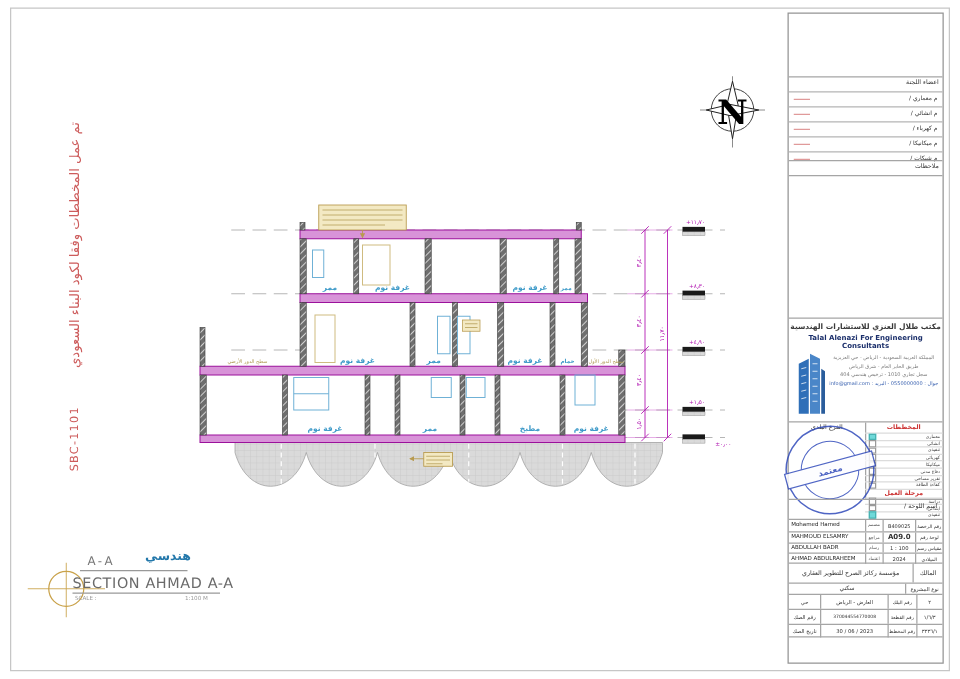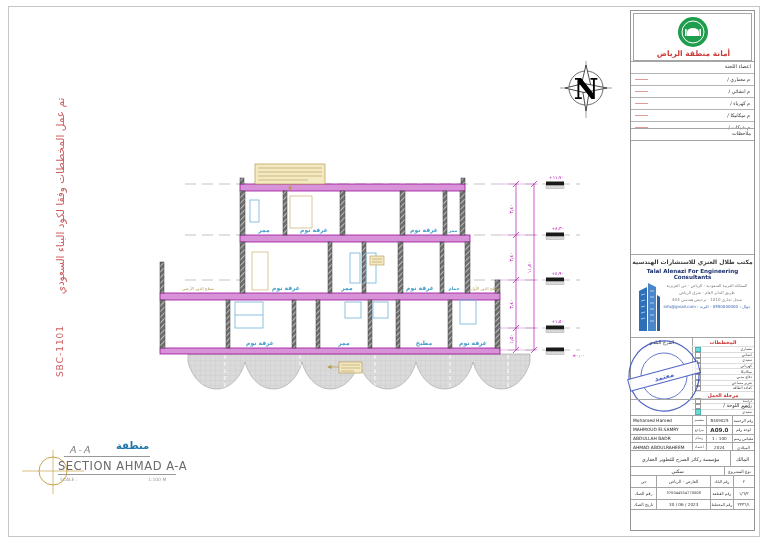--- a/index.html
+++ b/index.html
@@ -3,21 +3,21 @@
 <meta charset="utf-8">
 <style>
   html,body{margin:0;padding:0;background:#fff;font-family:"DejaVu Sans",sans-serif;}
   #sheet{position:relative;width:768px;height:543px;background:#fff;overflow:hidden;}
   .abs{position:absolute;}
   #frame{left:8px;top:6px;width:750px;height:529px;border:1px solid #c6c6c6;}
   
   .vtext{color:#cd5c5c;text-align:center;transform:rotate(-90deg);white-space:nowrap;}
   #vnote{left:-66px;top:190px;width:252px;font-size:10.5px;direction:rtl;}
   #vcode{left:28px;top:346px;width:64px;font-size:9px;letter-spacing:1px;}
-  #t-ref{left:70px;top:444px;font-size:9.5px;letter-spacing:2px;color:#777;font-style:italic;}
+  #t-ref{left:70px;top:444px;font-size:9.5px;letter-spacing:2px;color:#777;}
   #t-ar{left:116px;top:440px;font-size:10px;font-weight:bold;color:#2277aa;direction:rtl;}
   .hline{background:#999;height:1px;}
   #t-en{left:58px;top:459px;font-size:11.5px;color:#6a6a6a;letter-spacing:.5px;}
   #t-scale,#t-scalev{font-size:4.5px;color:#9a9a9a;}
   
   #tb{left:630px;top:10px;width:125px;height:521px;border:1px solid #949494;direction:rtl;box-sizing:border-box;background:#fff;}
   #tb .abs{box-sizing:border-box;}
   .b{border:1px solid #a5a5a5;}
   .bt{border-top:1px solid #a5a5a5;}
   .bl{border-left:1px solid #a5a5a5;}
@@ -244,39 +244,29 @@
     </g>
   </g>
 </svg>
 
 <svg class="abs" style="left:22px;top:450px" width="62" height="44" viewBox="0 0 62 44">
   <line x1="0" y1="21" x2="62" y2="21" stroke="#c9a24a" stroke-width="0.7"></line>
   <line x1="31" y1="0" x2="31" y2="44" stroke="#c9a24a" stroke-width="0.7"></line>
   <circle cx="31" cy="21" r="14" fill="none" stroke="#c9a24a" stroke-width="1"></circle>
 </svg>
 <div class="abs" id="t-ref">A-A</div>
-<div class="abs" id="t-ar">منطقة</div>
+<div class="abs" id="t-ar">هندسي</div>
 <div class="abs hline" style="left:64px;top:456px;width:86px"></div>
 <div class="abs" id="t-en">SECTION AHMAD A-A</div>
 <div class="abs hline" style="left:58px;top:474px;width:118px"></div>
 <div class="abs" id="t-scale" style="left:60px;top:477px">SCALE :</div>
 <div class="abs" id="t-scalev" style="left:148px;top:477px">1:100 M</div>
 
 <div class="abs" id="tb">
 
-  <div class="abs b" style="left:2px;top:2px;width:119px;height:48px">
-    <svg class="abs" style="left:43px;top:2px" width="32" height="32" viewBox="0 0 32 32">
-      <circle cx="16" cy="16" r="15" fill="#1e9e4c"></circle>
-      <circle cx="16" cy="16" r="11" fill="none" stroke="#fff" stroke-width="1"></circle>
-      <path d="M10 20 h12 v-4 a6 4 0 0 0 -12 0 Z" fill="#fff"></path>
-      <rect x="8" y="13" width="1.6" height="7" fill="#fff"></rect>
-      <rect x="22.4" y="13" width="1.6" height="7" fill="#fff"></rect>
-    </svg>
-    <div class="abs muni-name" style="left:0;top:35px;width:119px">أمانة منطقة الرياض</div>
-  </div>
 
   <div class="abs bt hdr" style="left:0;top:50px;width:123px;height:12px">اعضاء اللجنة</div>
   <div class="abs" style="left:0;top:62px;width:123px">
     <div class="crow">
           <span class="lbl">م   معماري   /</span>
           <span class="rdash"></span>
         </div>
     <div class="crow">
           <span class="lbl">م   انشائي   /</span>
           <span class="rdash"></span>

